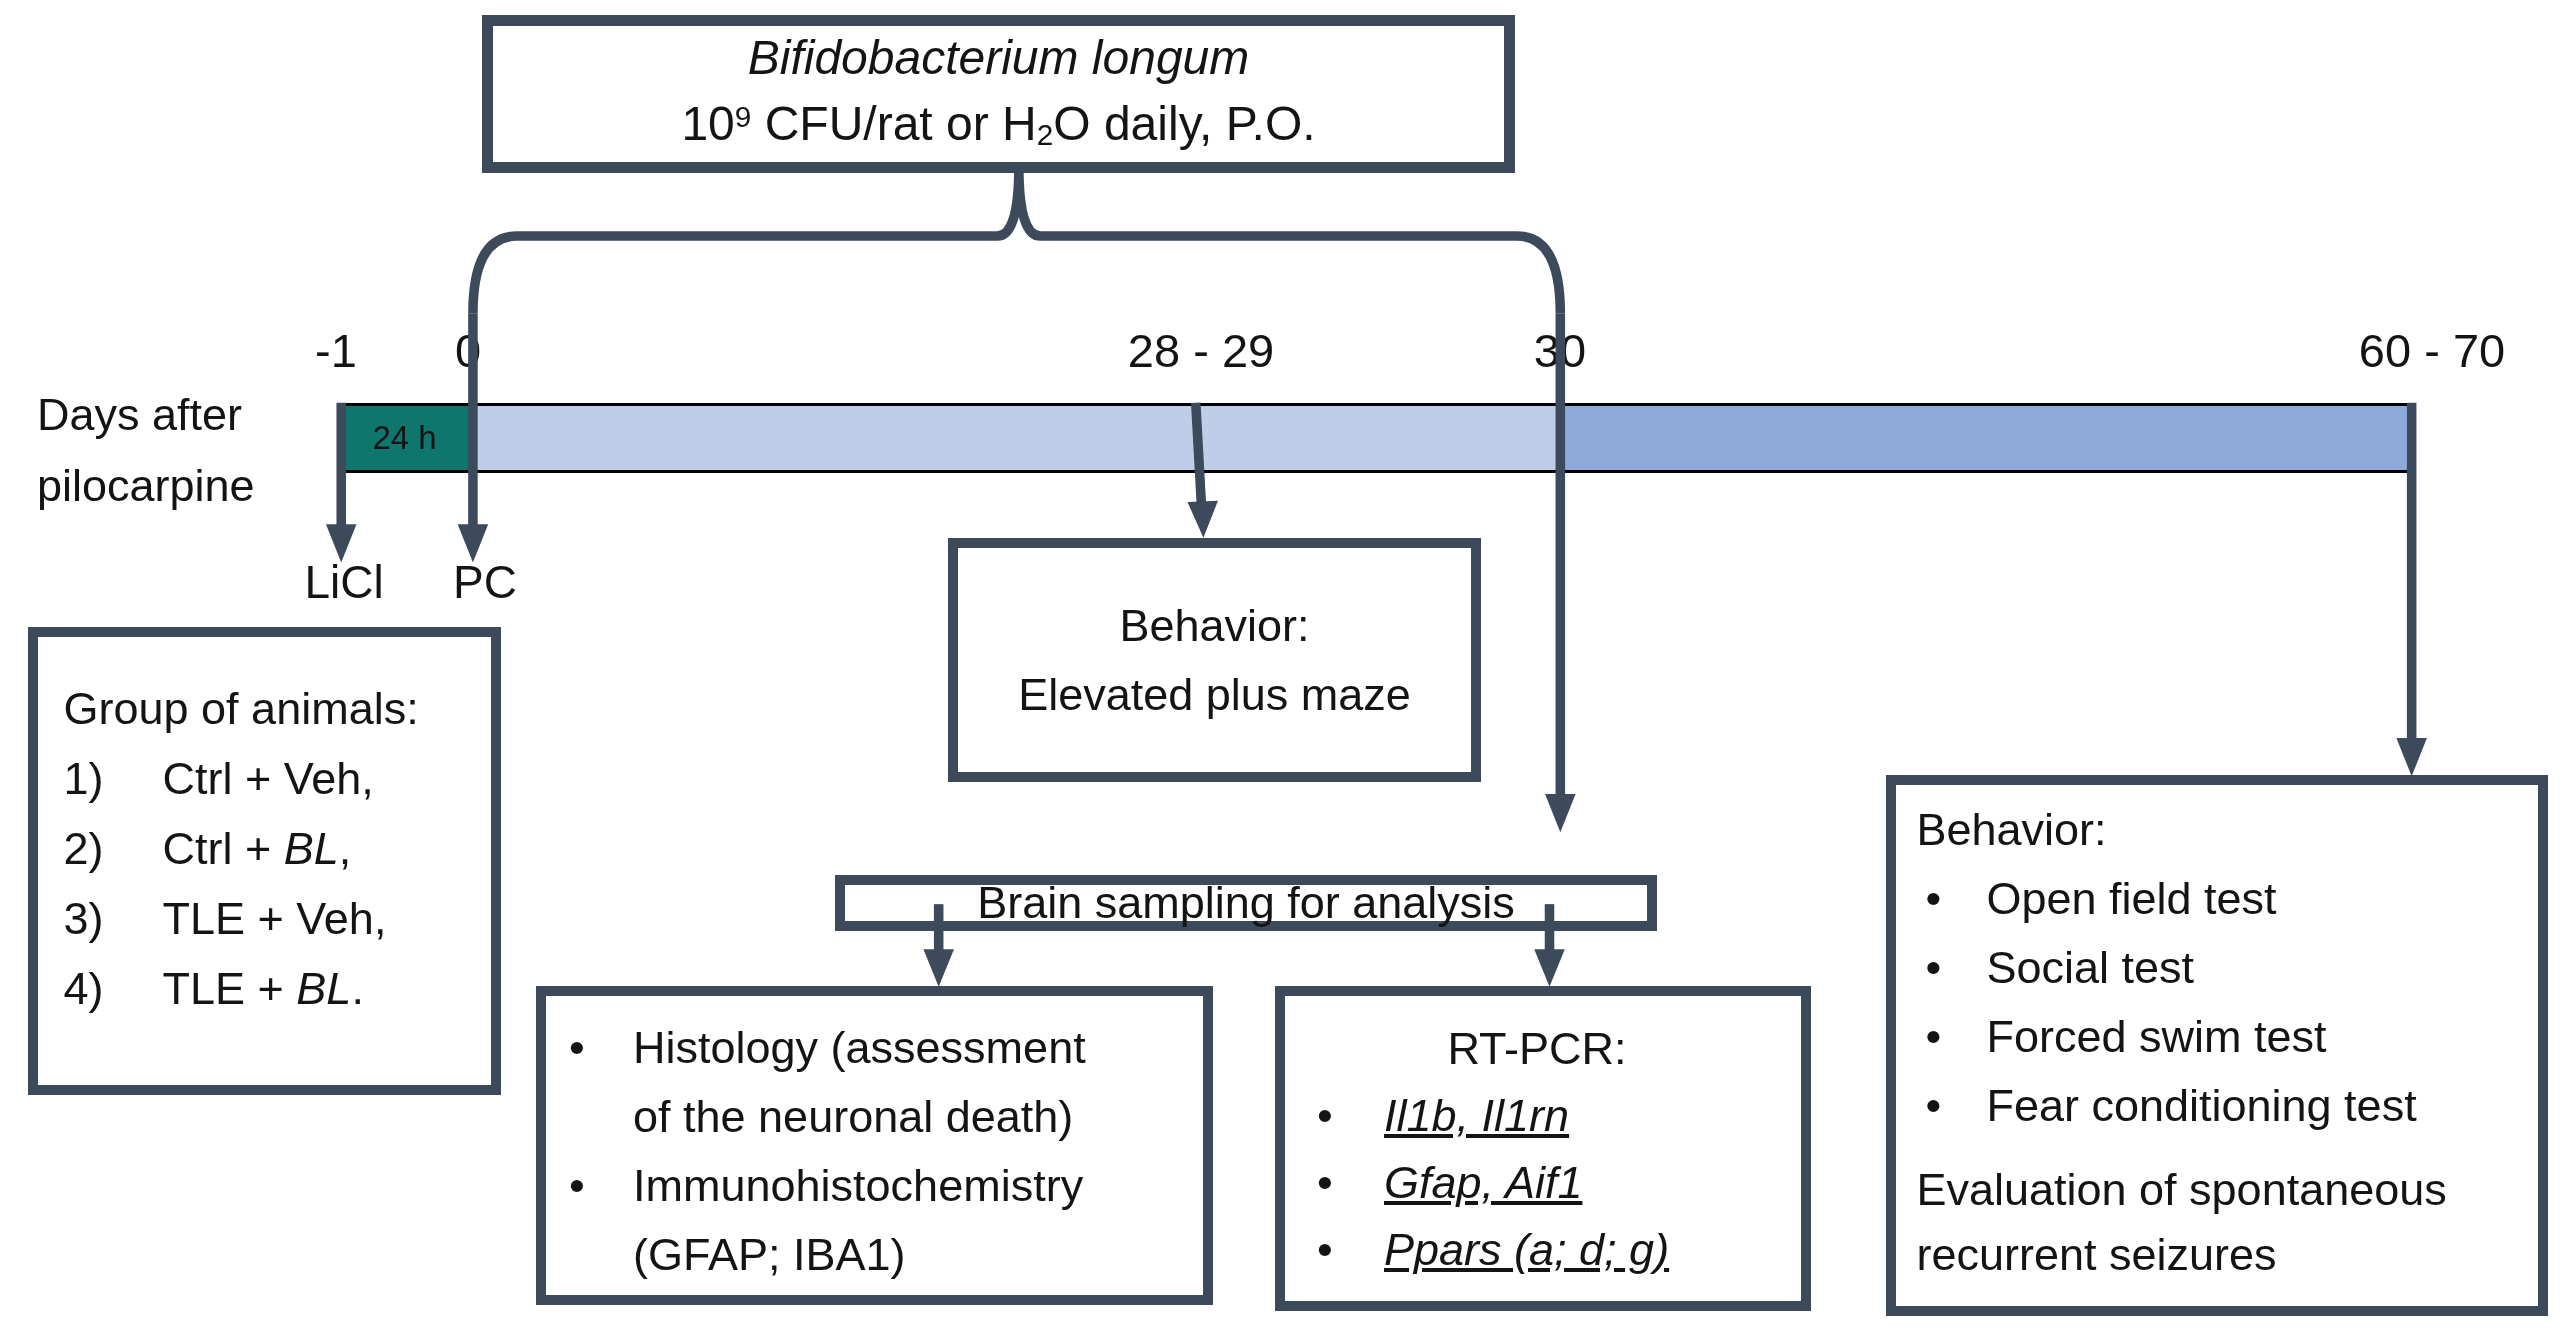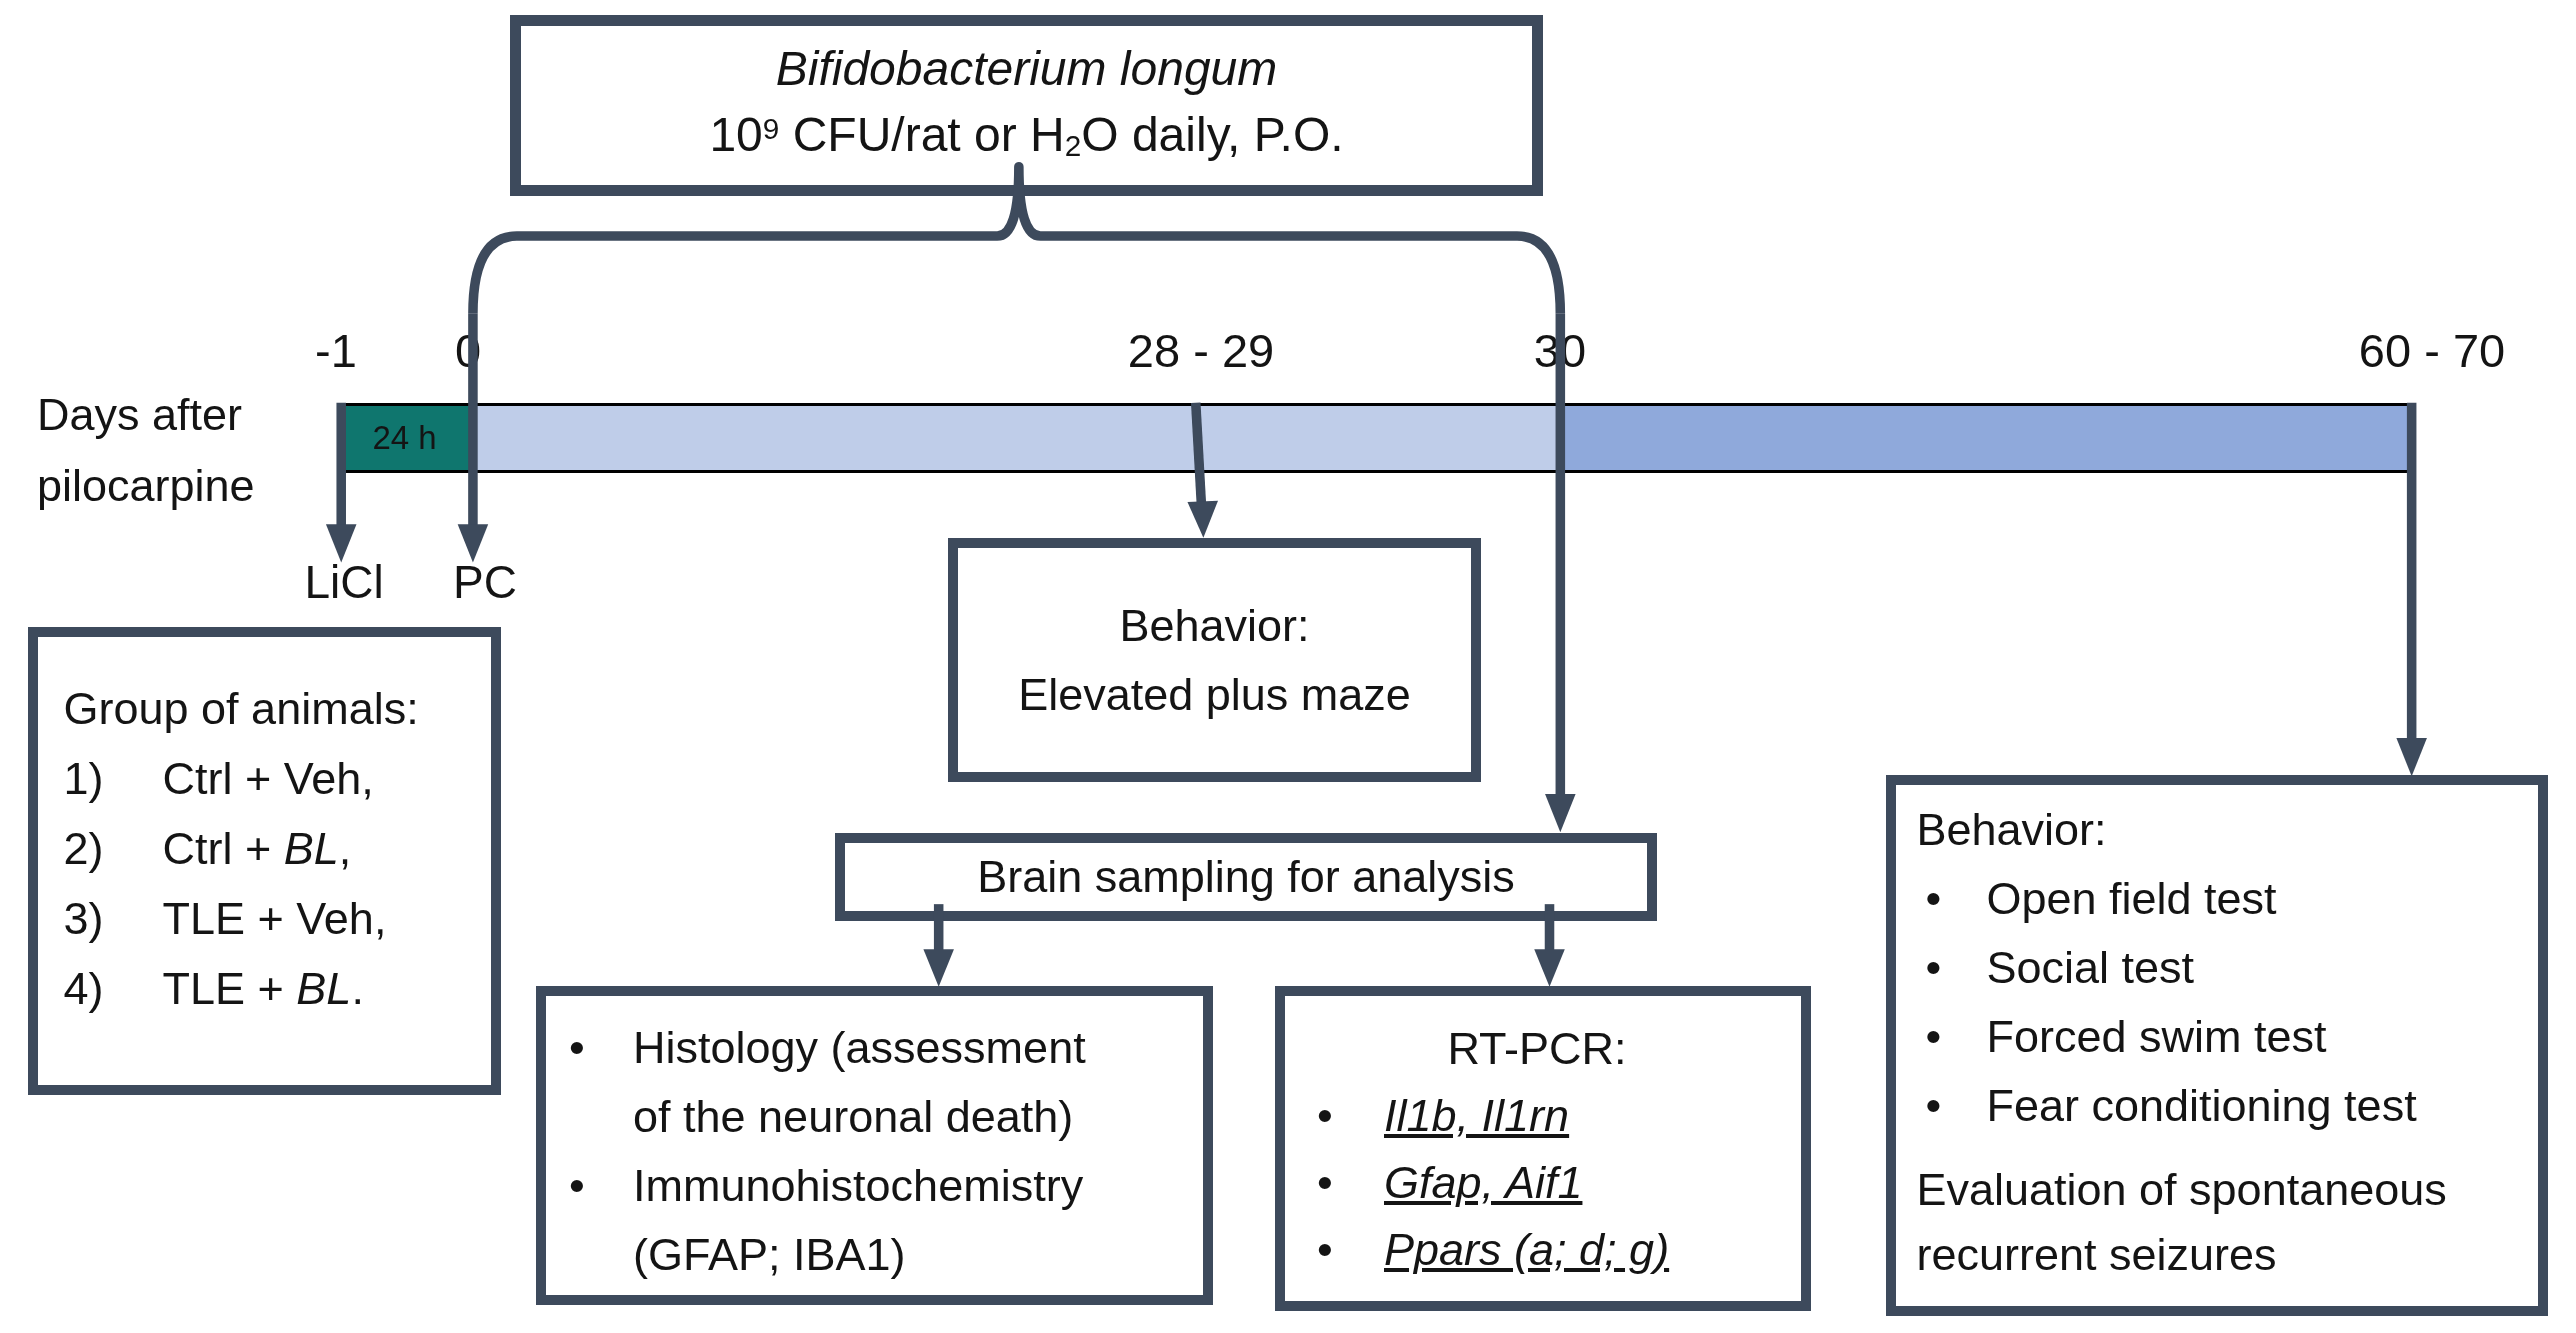--- a/index.html
+++ b/index.html
@@ -6,40 +6,40 @@
   #canvas{
     position:relative;width:2576px;height:1333px;background:#ffffff;
     font-family:"Liberation Sans", sans-serif;color:#141414;overflow:hidden;
   }
   .box{
     position:absolute;background:#ffffff;border:10.2px solid #3D4A5C;
     box-sizing:border-box;
   }
   .centerflex{display:flex;flex-direction:column;align-items:center;justify-content:center;text-align:center;}
   
-  #title-box{left:510px;top:14.6px;width:1033px;height:181px;border-width:11.5px;font-size:48px;line-height:66px;}
+  #title-box{left:482px;top:14.6px;width:1033px;height:158px;border-width:11.5px;font-size:48px;line-height:66px;}
   #title-box .sci{font-style:italic;}
   sup{font-size:0.62em;vertical-align:baseline;position:relative;top:-0.42em;}
   sub{font-size:0.62em;vertical-align:baseline;position:relative;top:0.18em;}
   
   .tick{position:absolute;top:323px;transform:translateX(-50%);font-size:47px;white-space:nowrap;}
   #axis-label{position:absolute;left:37px;top:379px;font-size:45px;line-height:71px;white-space:pre-line;}
   #bar{position:absolute;left:337px;top:403px;width:2077px;height:70px;box-sizing:border-box;border:3.2px solid #000;display:flex;}
   #seg-24h{width:132px;background:#0f766e;border-right:3.2px solid #000;box-sizing:border-box;display:flex;align-items:center;justify-content:center;font-size:33px;}
   #seg-light{width:1086px;background:#BFCDE9;box-sizing:border-box;}
   #seg-dark{flex:1;background:#8FA9DB;box-sizing:border-box;}
   .event-label{position:absolute;top:555px;transform:translateX(-50%);font-size:46px;white-space:nowrap;text-align:right;}
   
   #group-box{left:28px;top:627px;width:473px;height:468px;padding:37px 6.4px 0 25.5px;font-size:45px;line-height:70px;}
   .grow{display:flex;}
   .gnum{width:99px;flex:0 0 99px;}
   
   #epm-box{left:948px;top:538px;width:533px;height:244px;font-size:45px;line-height:69px;}
   
-  #sampling-box{left:835px;top:833px;width:822px;height:88px;font-size:45px;}
+  #sampling-box{left:835px;top:875px;width:822px;height:56px;font-size:45px;}
   
   #histology-box{left:536px;top:986px;width:677px;height:319px;padding:16.5px 0 0 23px;font-size:45px;line-height:69px;}
   .brow{display:flex;}
   .bdot{width:64px;flex:0 0 64px;}
   #histology-box .btxt{width:484px;}
   
   #rtpcr-box{left:1275px;top:986px;width:536px;height:325px;padding:19px 12px 0 0;font-size:45px;line-height:67px;}
   #rtpcr-box .heading{text-align:center;}
   #rtpcr-box .brow{padding-left:32px;}
   #rtpcr-box .bdot{width:67px;flex:0 0 67px;}

